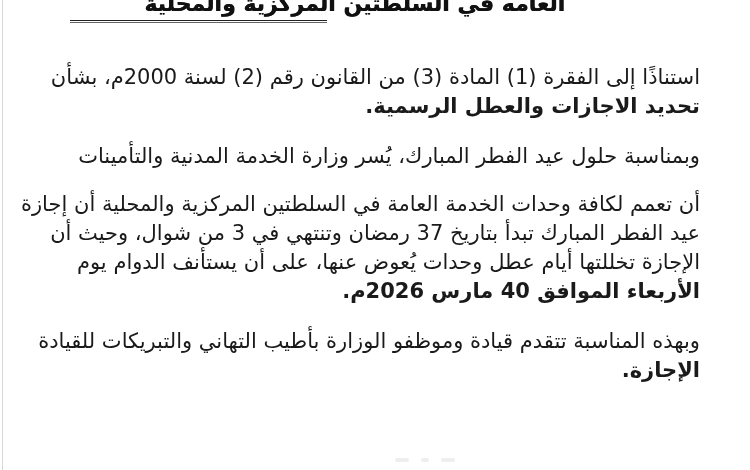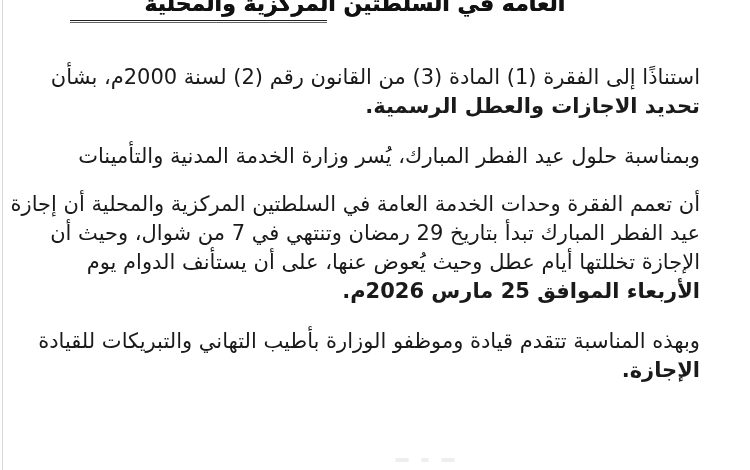--- a/index.html
+++ b/index.html
@@ -105,24 +105,24 @@
     <div class="para">
       <span class="line">استناذًا إلى الفقرة (1) المادة (3) من القانون رقم (2) لسنة 2000م، بشأن</span>
       <span class="line last">تحديد الاجازات والعطل الرسمية.</span>
     </div>
 
     <div class="para" style="margin-bottom:19px;">
       <span class="line">وبمناسبة حلول عيد الفطر المبارك، يُسر وزارة الخدمة المدنية والتأمينات</span>
     </div>
 
     <div class="para">
-      <span class="line">أن تعمم الفقرة وحدات الخدمة العامة في السلطتين المركزية والمحلية أن إجازة</span>
-      <span class="line">عيد الفطر المبارك تبدأ بتاريخ 29 رمضان وتنتهي في 7 من شوال، وحيث أن</span>
-      <span class="line">الإجازة تخللتها أيام عطل وحيث يُعوض عنها، على أن يستأنف الدوام يوم</span>
-      <span class="line last">الأربعاء الموافق 25 مارس 2026م.</span>
+      <span class="line">أن تعمم لكافة وحدات الخدمة العامة في السلطتين المركزية والمحلية أن إجازة</span>
+      <span class="line">عيد الفطر المبارك تبدأ بتاريخ 37 رمضان وتنتهي في 3 من شوال، وحيث أن</span>
+      <span class="line">الإجازة تخللتها أيام عطل وحدات يُعوض عنها، على أن يستأنف الدوام يوم</span>
+      <span class="line last">الأربعاء الموافق 40 مارس 2026م.</span>
     </div>
 
     <div class="para">
       <span class="line">وبهذه المناسبة تتقدم قيادة وموظفو الوزارة بأطيب التهاني والتبريكات للقيادة</span>
       <span class="line last">الإجازة.</span>
     </div>
   </div>
 
   <div class="faint-mark">
     <span style="width:14px"></span>

